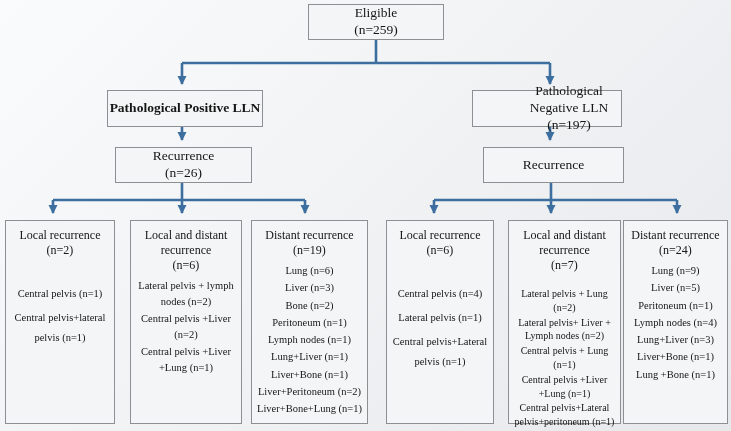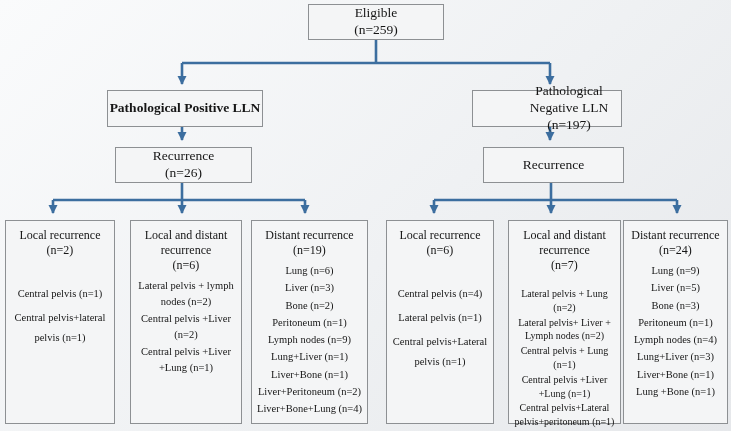--- a/index.html
+++ b/index.html
@@ -102,25 +102,25 @@
   <div class="box outcome" style="left:251px;top:220px;width:117px;height:204px;">
     <div class="o-title">
       <div>Distant recurrence</div>
       <div>(n=19)</div>
     </div>
     <div class="o-items">
       <div class="item">Lung (n=6)</div>
       <div class="item">Liver (n=3)</div>
       <div class="item">Bone (n=2)</div>
       <div class="item">Peritoneum (n=1)</div>
-      <div class="item">Lymph nodes (n=9)</div>
+      <div class="item">Lymph nodes (n=1)</div>
       <div class="item">Lung+Liver (n=1)</div>
       <div class="item">Liver+Bone   (n=1)</div>
       <div class="item">Liver+Peritoneum (n=2)</div>
-      <div class="item">Liver+Bone+Lung (n=4)</div>
+      <div class="item">Liver+Bone+Lung (n=1)</div>
     </div>
   </div>
 
   <div class="box outcome sparse" style="left:386px;top:220px;width:108px;height:204px;">
     <div class="o-title">
       <div>Local recurrence</div>
       <div>(n=6)</div>
     </div>
     <div class="o-items">
       <div class="item">Central pelvis (n=4)</div>
@@ -144,21 +144,20 @@
   </div>
 
   <div class="box outcome" style="left:623px;top:220px;width:105px;height:204px;">
     <div class="o-title">
       <div>Distant recurrence</div>
       <div>(n=24)</div>
     </div>
     <div class="o-items">
       <div class="item">Lung (n=9)</div>
       <div class="item">Liver (n=5)</div>
-      <div class="item">Bone (n=3)</div>
       <div class="item">Peritoneum (n=1)</div>
       <div class="item">Lymph nodes (n=4)</div>
       <div class="item">Lung+Liver (n=3)</div>
       <div class="item">Liver+Bone (n=1)</div>
       <div class="item">Lung +Bone (n=1)</div>
     </div>
   </div>
 
 </div>
 

